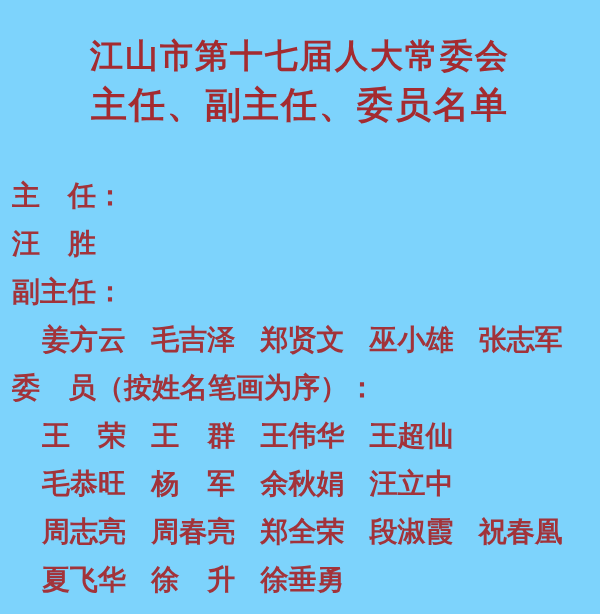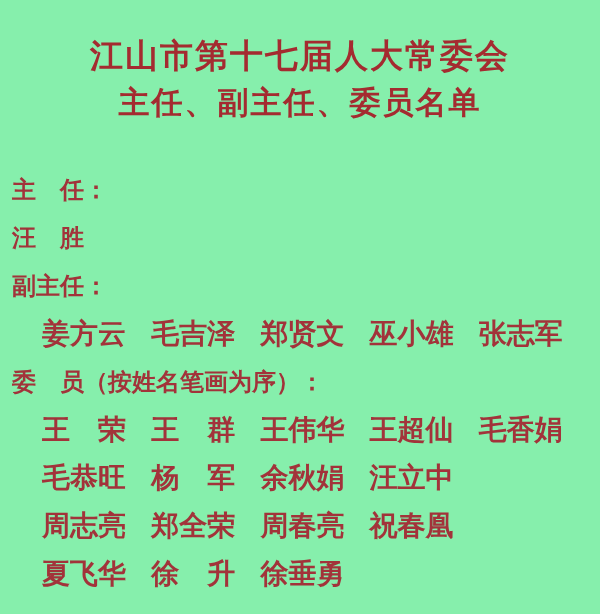--- a/index.html
+++ b/index.html
@@ -4,52 +4,52 @@
 <style>
   html, body {
     margin: 0;
     padding: 0;
     background: #ffffff;
   }
   .doc {
     position: relative;
     width: 600px;
     height: 614px;
-    background: #86efac;
+    background: #7dd3fc;
     overflow: hidden;
     font-family: "Liberation Serif", "DejaVu Serif", serif;
     font-weight: 700;
     color: #a2333a;
     box-sizing: border-box;
     padding: 38px 12px 0 12px;
   }
   .title-block {
     text-align: center;
   }
   .title-line1 {
     font-size: 33px;
     line-height: 1.1;
     color: #a42b30;
     letter-spacing: 2px;
   }
   .title-line2 {
-    font-size: 31px;
+    font-size: 36px;
     line-height: 1.1;
     margin-top: 12px;
     color: #a42b30;
     letter-spacing: 2px;
   }
   .body-block {
     margin-top: 46px;
   }
   .line {
     height: 48px;
     display: flex;
     align-items: center;
-    font-size: 24px;
+    font-size: 28px;
     white-space: pre;
   }
   .name-row {
     height: 48px;
     display: grid;
     grid-template-columns: repeat(5, 1fr);
     align-items: center;
     font-size: 28px;
     margin-left: 30px;
   }
@@ -78,32 +78,32 @@
         <span class="name">巫小雄</span>
         <span class="name">张志军</span>
       </div>
     <div class="line">委　员（按姓名笔画为序）：</div>
     <div>
         <div class="name-row">
           <span class="name">王　荣</span>
           <span class="name">王　群</span>
           <span class="name">王伟华</span>
           <span class="name">王超仙</span>
-          <span class="name">毛香娟</span>
         </div>
         <div class="name-row">
           <span class="name">毛恭旺</span>
           <span class="name">杨　军</span>
           <span class="name">余秋娟</span>
           <span class="name">汪立中</span>
         </div>
         <div class="name-row">
           <span class="name">周志亮</span>
+          <span class="name">周春亮</span>
           <span class="name">郑全荣</span>
-          <span class="name">周春亮</span>
+          <span class="name">段淑霞</span>
           <span class="name">祝春凰</span>
         </div>
         <div class="name-row">
           <span class="name">夏飞华</span>
           <span class="name">徐　升</span>
           <span class="name">徐垂勇</span>
         </div>
       </div>
   </div>
 </div>

